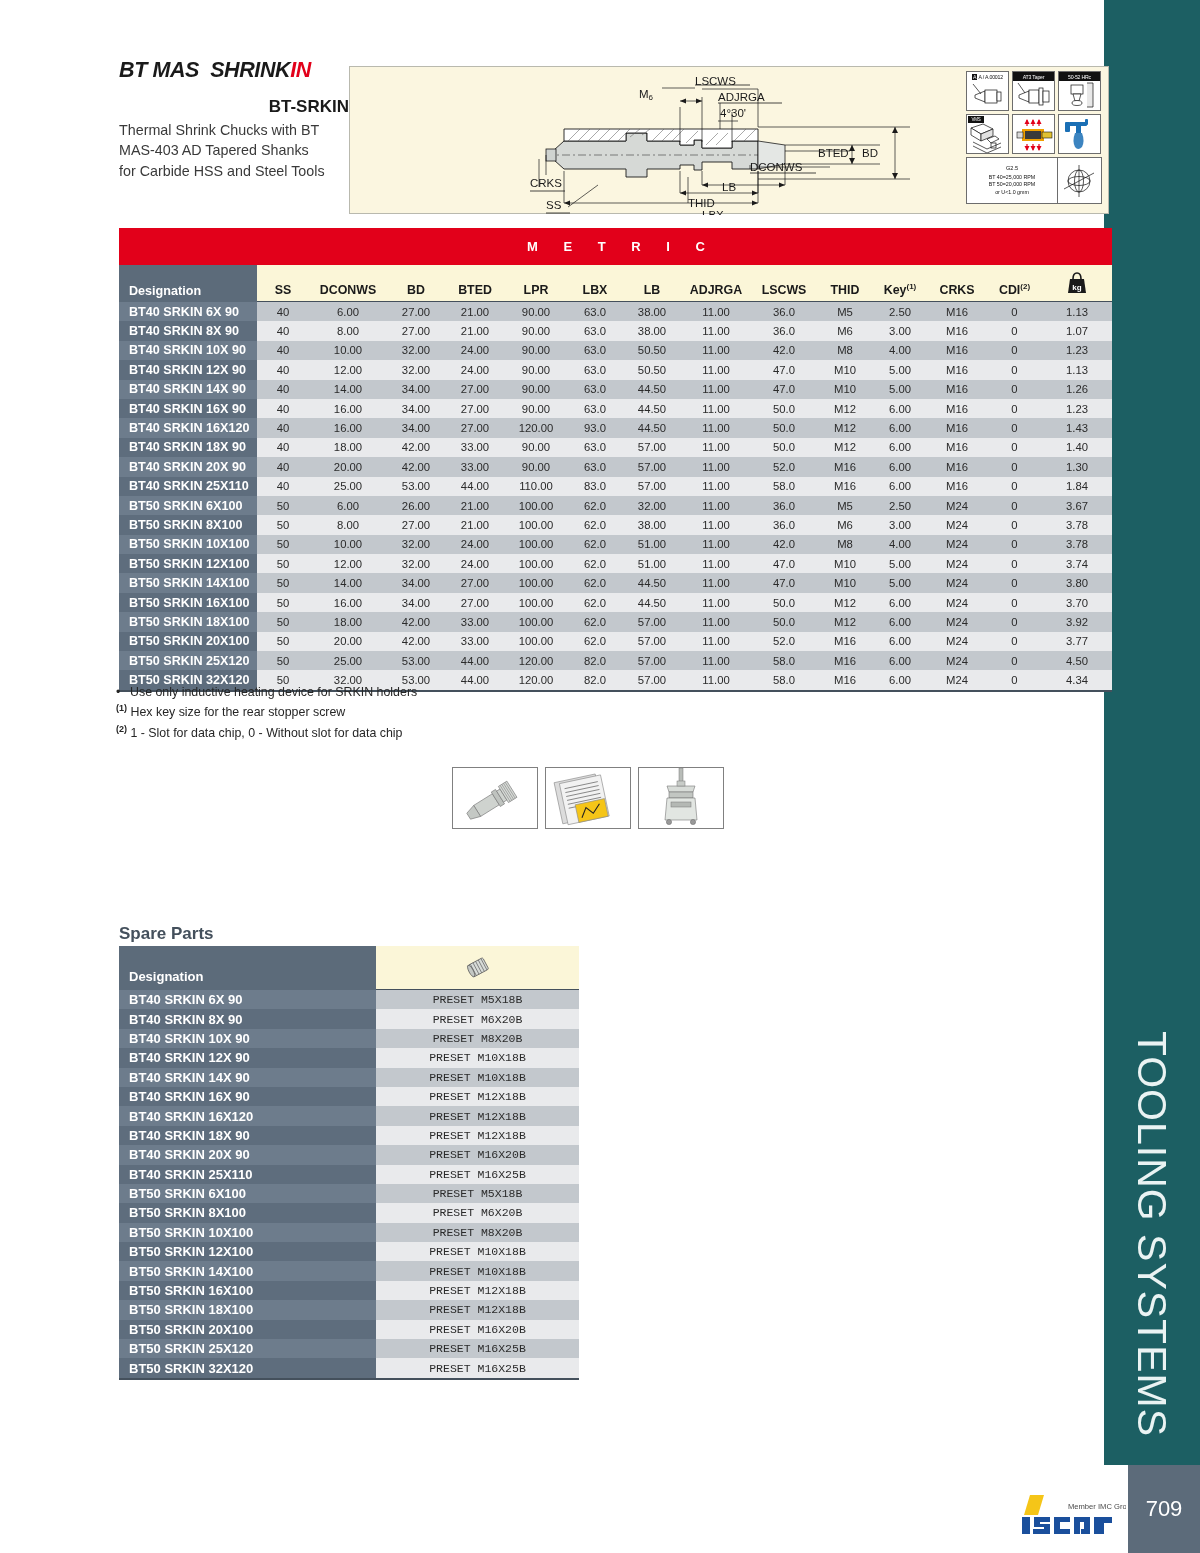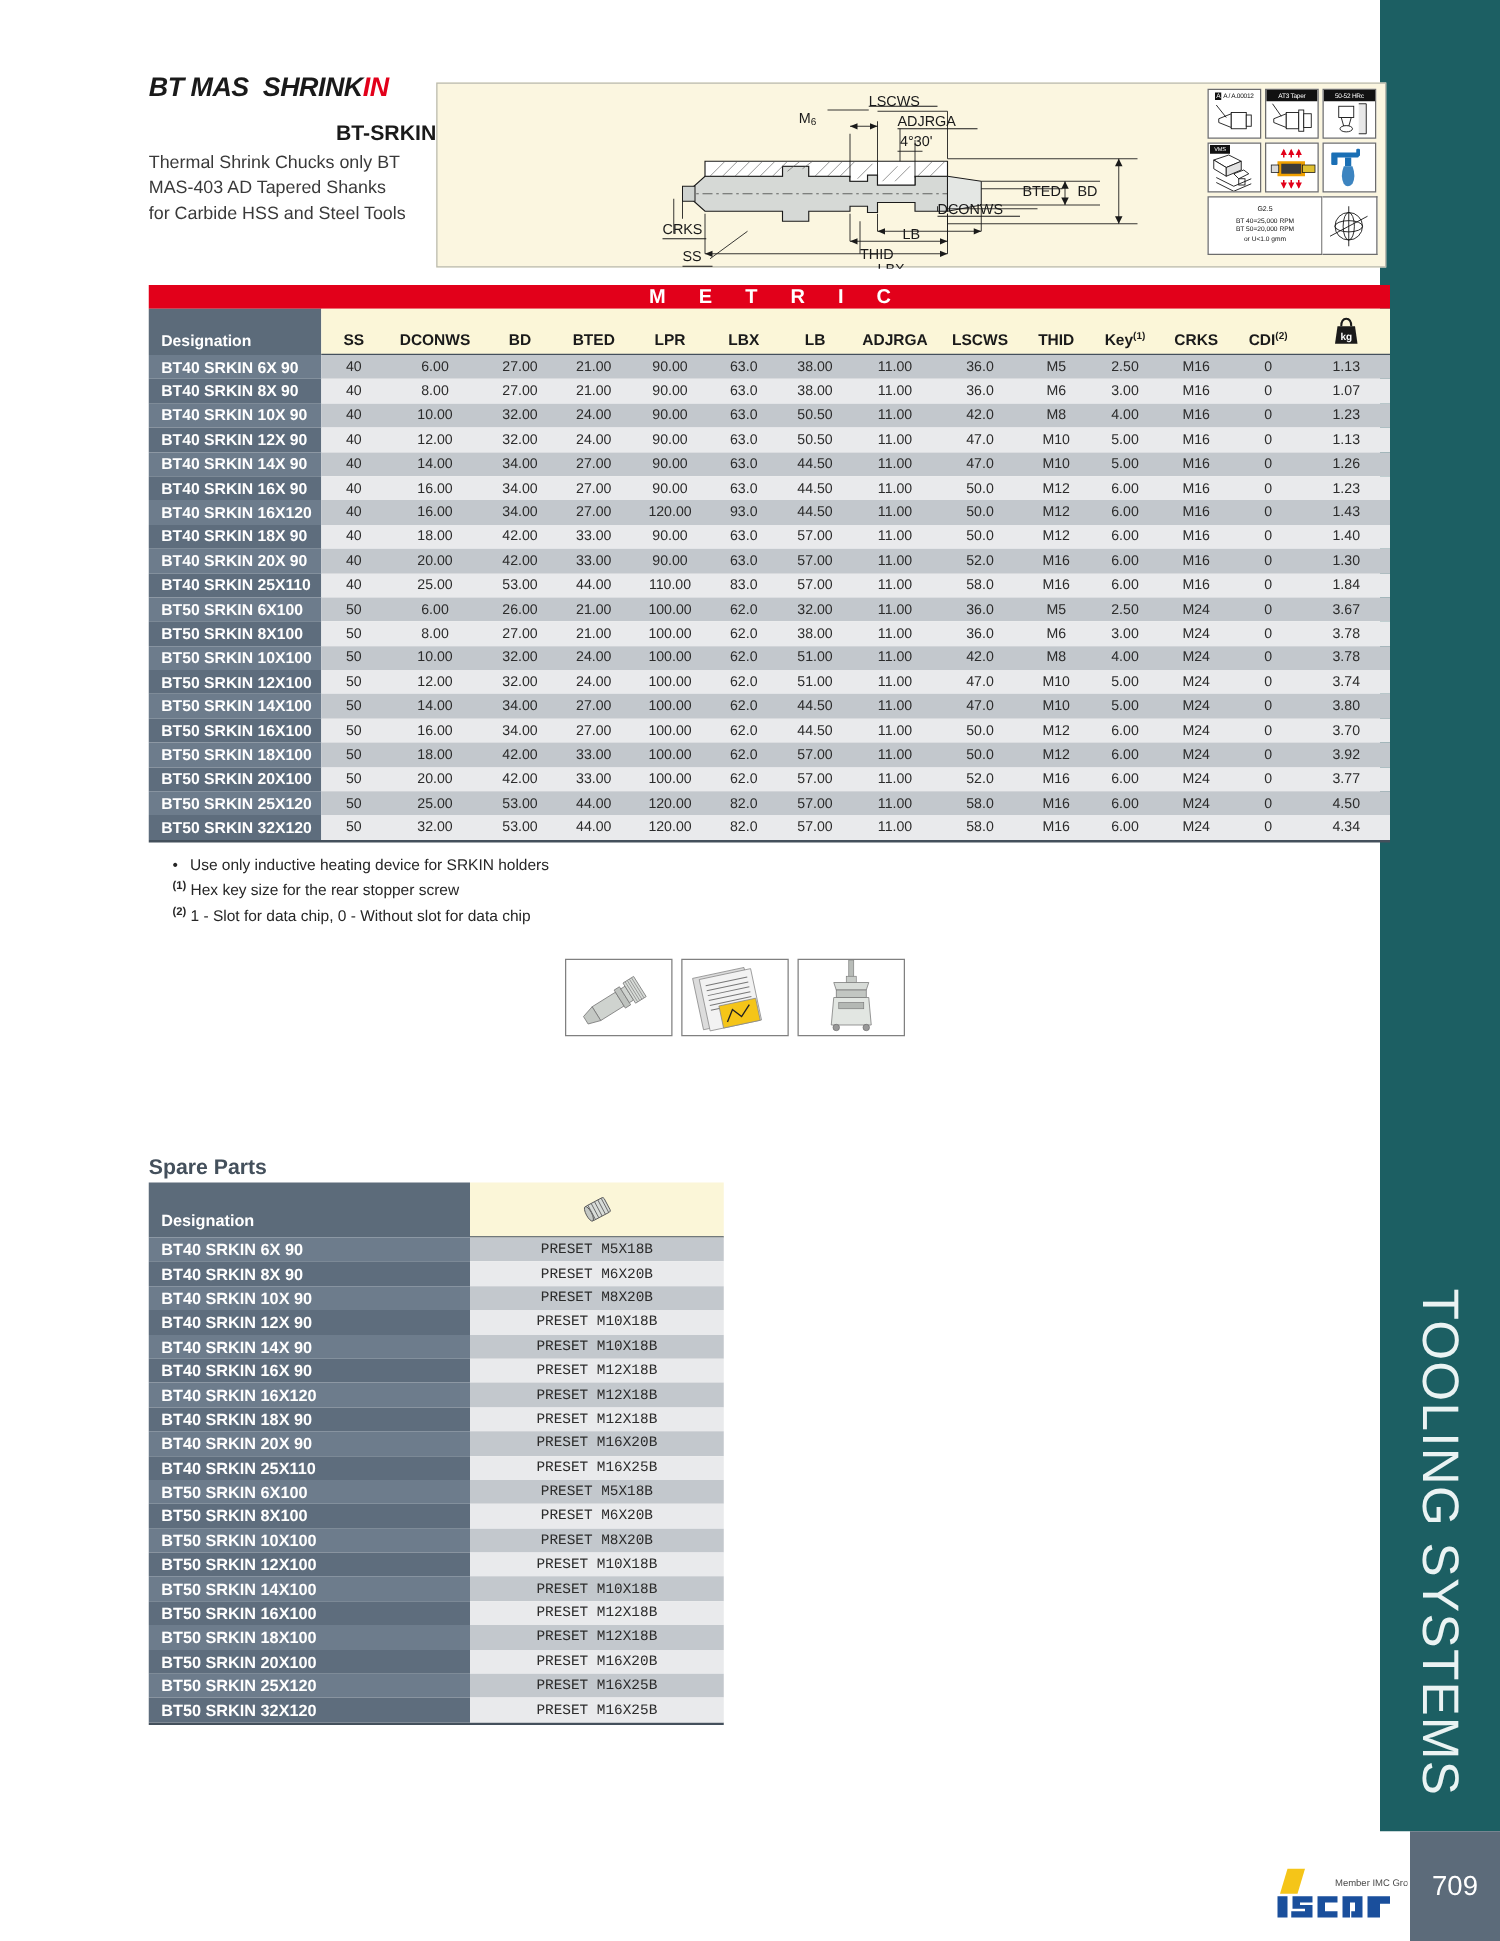--- a/index.html
+++ b/index.html
@@ -65,22 +65,22 @@
   .balspec div{font-size:5.3px;color:#111;line-height:1.45;white-space:nowrap;}
   .balspec .g25{font-size:5.6px;margin-bottom:1px;}
   .balicon{
     width:44px;height:47px;background:#fff;border:1px solid #6d6d6d;
     border-left:none;box-sizing:border-box;position:relative;
   }
 
   
   .mtable{position:absolute;left:119px;top:228px;width:993px;}
   .metricbar{
-    height:19px;background:#e2001a;color:#ffffff;
-    font-size:16px;font-weight:bold;letter-spacing:11px;
+    height:37px;background:#e2001a;color:#ffffff;
+    font-size:13px;font-weight:bold;letter-spacing:11px;
     display:flex;align-items:center;justify-content:center;
     padding-left:12px;box-sizing:border-box;
   }
   .mhead{display:flex;height:37px;}
   .mhead .desigcell{
     width:188px;background:#5c6b7a;color:#fff;font-size:12.6px;font-weight:bold;
     display:flex;align-items:flex-end;padding:0 0 4px 10px;box-sizing:border-box;
   }
   .mhead .rest{
     flex:1;background:#fbf6d8;display:flex;align-items:flex-end;
@@ -119,21 +119,21 @@
   .c-crks{width:60px;}
   .c-cdi{width:55px;}
   .c-kg{width:70px;}
 
   .kgicon{
     display:flex;align-items:flex-end;justify-content:center;
     padding-bottom:2px;height:100%;
   }
 
   
-  .notes{position:absolute;left:138px;top:683px;width:600px;}
+  .notes{position:absolute;left:116px;top:683px;width:600px;}
   .note{font-size:12.4px;color:#262626;line-height:1.55;}
   .note sup{font-size:9px;font-weight:bold;}
   .bullet{display:inline-block;width:14px;}
 
   
   .picrow{position:absolute;left:452px;top:767px;display:flex;gap:7px;}
   .picbox{width:84px;height:60px;background:#ffffff;border:1px solid #808080;
     position:relative;overflow:hidden;}
 
   
@@ -178,21 +178,21 @@
     <div class="sidebar-label">TOOLING SYSTEMS</div>
   </div>
 
   <div class="hdr">
     <div class="brandline">
       <span>BT MAS</span>
       <span>&nbsp;</span><span>SHRINK</span><span class="red">IN</span>
     </div>
     <div class="prodcode">BT-SRKIN</div>
     <div class="proddesc">
-      <div>Thermal Shrink Chucks only BT</div>
+      <div>Thermal Shrink Chucks with BT</div>
       <div>MAS-403 AD Tapered Shanks</div>
       <div>for Carbide HSS and Steel Tools</div>
     </div>
   </div>
 
   <div class="drawing">
     <svg width="760" height="148" viewBox="0 0 760 148">
       <g stroke="#1a1a1a" fill="none" stroke-width="0.9">
 
         <path d="M204,93 L214,102 L276,102 L276,110 L297,110 L297,102 L330,102 L330,98 L344,98 L344,103 L352,103 L352,95 L382,95 L382,102 L408,102 L408,74 L382,74 L382,81 L352,81 L352,73 L344,73 L344,78 L330,78 L330,74 L297,74 L297,66 L276,66 L276,74 L214,74 L204,83 Z" fill="#d6d9d6"></path>

